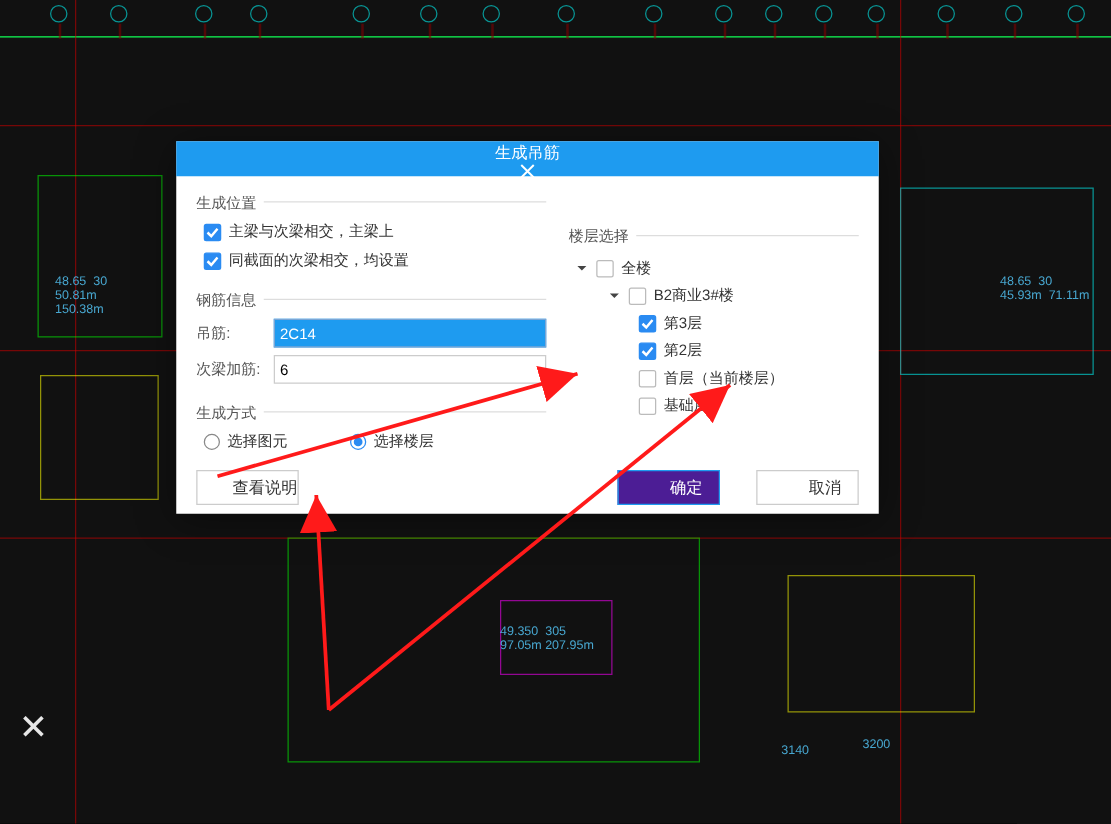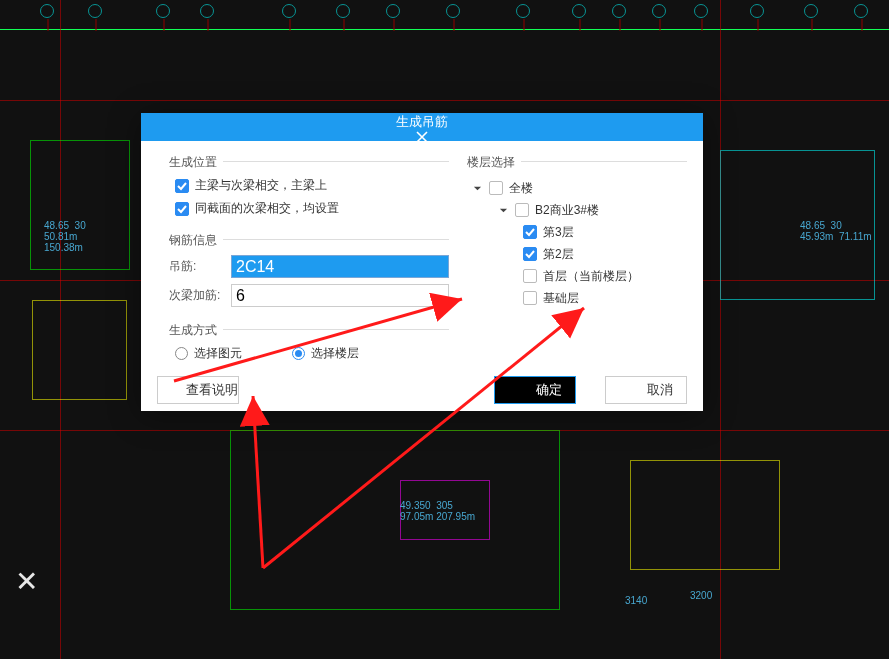--- a/index.html
+++ b/index.html
@@ -59,21 +59,22 @@
   }
   .titlebar .spacer { flex: 1; }
   .close-btn {
     width: 22px; height: 22px; display: flex; align-items: center; justify-content: center;
     cursor: pointer;
   }
   .close-btn svg { width: 12px; height: 12px; }
 
   .body {
     flex: 1; display: flex; gap: 18px;
-    padding: 10px 16px 0 28px;
+    padding: 10px 16px 0 16px;
+    align-items: center;
   }
   .col-left { width: 280px; }
   .col-right { flex: 1; }
 
   .group {
     position: relative; margin-bottom: 12px; padding-top: 3px;
   }
   .group .group-label {
     color: #555; font-size: 12px;
     position: relative; background: #fff;
@@ -93,21 +94,21 @@
   }
   .chk svg { width: 10px; height: 10px; }
 
   .form-row {
     display: flex; align-items: center; gap: 6px;
     margin: 6px 0;
   }
   .form-row .lbl { width: 56px; color: #555; }
   .form-row input[type=text] {
     flex: 1; height: 23px; border: 1px solid #7aa6d6;
-    padding: 0 4px; font-size: 16px; outline: none;
+    padding: 0 4px; font-size: 12px; outline: none;
   }
   .input-selected { background: #1e9bf0; color: #fff; }
 
   .radio-row {
     display: flex; gap: 50px; margin: 6px 0 0 6px;
   }
   .radio {
     display: inline-flex; align-items: center; gap: 6px;
   }
   .radio .r-outer {
@@ -142,21 +143,21 @@
 
   .footer {
     height: 48px; display: flex; align-items: center;
     padding: 0 16px 6px 16px; border-top: 0;
   }
   .btn {
     height: 28px; min-width: 82px; border: 1px solid #ccc;
     background: #fff; display: inline-flex; align-items: center; justify-content: center;
     cursor: pointer; font-size: 13px; color: #333; padding-left: 28px;
   }
-  .btn.primary { background: #000000; color: #fff; border-color: #1e9bf0; }
+  .btn.primary { background: #4c1d95; color: #fff; border-color: #1e9bf0; }
   .footer .spacer { flex: 1; }
   .footer .btn + .btn { margin-left: 29px; }
 
   
   .anno { position: absolute; pointer-events: none; }
 </style>
 </head>
 <body>
 
 <div class="cad-bg">

